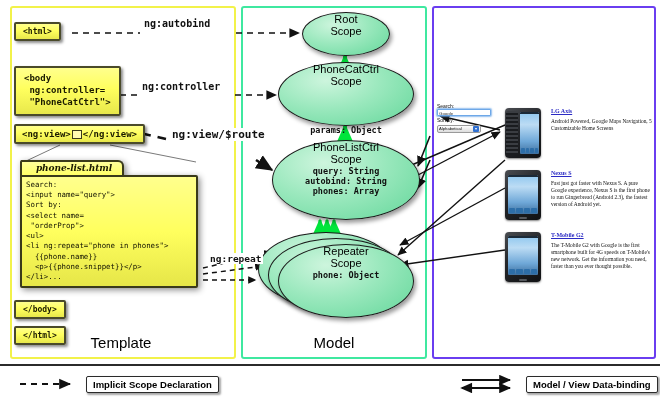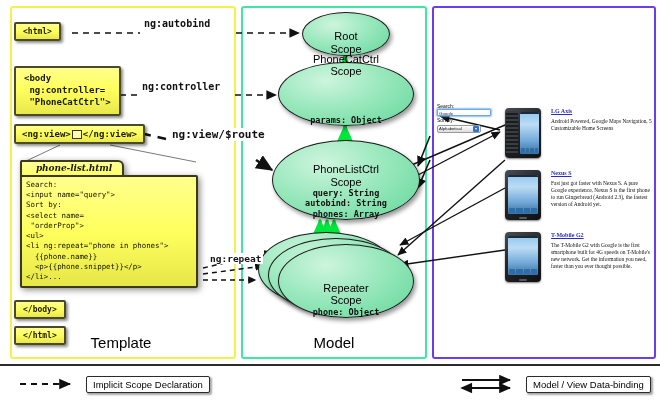--- a/index.html
+++ b/index.html
@@ -55,21 +55,21 @@
              border:2px solid #3a3a1a;border-radius:0 2px 2px 2px;box-sizing:border-box;
              padding:3px 4px 4px 4px;
              font-family:"DejaVu Sans Mono",monospace;font-size:7.4px;line-height:1.38;
              color:#111100;white-space:pre;}
 
   
   .ell{position:absolute;border-radius:50%;
        background:radial-gradient(ellipse at 35% 28%,#cdf5dd 0%,#9ae8bd 45%,#63d79a 100%);
        border:1.6px solid #1a1a1a;
        box-shadow:2px 3px 4px rgba(0,0,0,.40);
-       display:flex;flex-direction:column;align-items:center;justify-content:flex-end;
+       display:flex;flex-direction:column;align-items:center;justify-content:flex-start;
        text-align:center;color:#000;}
   .ell-title{font-family:"Liberation Sans",sans-serif;font-size:11px;line-height:1.12;}
   .ell-props{font-family:"DejaVu Sans Mono",monospace;font-weight:bold;font-size:8.5px;
              line-height:1.22;margin-top:0;color:#101010;}
 
   #ell-root{left:302px;top:12px;width:86px;height:42px;}
   #ell-catctrl{left:278px;top:62px;width:134px;height:62px;gap:37px;}
   #ell-listctrl{left:272px;top:140px;width:146px;height:78px;}
   #ell-rep3{left:258px;top:232px;width:134px;height:72px;}
   #ell-rep2{left:268px;top:238px;width:134px;height:72px;}
@@ -122,21 +122,21 @@
   .alabel{position:absolute;font-family:"DejaVu Sans Mono",monospace;font-weight:bold;
           color:#111;background:#fff;padding:0 2px;}
   #lbl-autobind{left:142px;top:18px;font-size:10px;}
   #lbl-controller{left:140px;top:81px;font-size:10px;}
   #lbl-ngview{left:170px;top:128px;font-size:11px;}
   #lbl-ngrepeat{left:208px;top:253px;font-size:9.5px;}
 
   
   #legend{position:absolute;left:0;top:364px;width:660px;height:41px;
           border-top:2px solid #2b2b2b;background:#fff;}
-  .lg-item{position:absolute;top:8px;height:20px;display:flex;align-items:center;}
+  .lg-item{position:absolute;top:8px;height:20px;display:flex;align-items:center;font-weight:bold;}
   #lg-0{left:18px;} #lg-1{left:268px;} #lg-2{left:458px;}
   .lg-box{border:1.6px solid #2b2b2b;background:#fff;border-radius:2px;
           box-shadow:1.5px 1.5px 2px rgba(0,0,0,.35);
           padding:2px 6px;font-size:9.5px;color:#000;white-space:nowrap;
           font-family:"Liberation Sans",sans-serif;}
   .lg-arrow{width:62px;height:18px;margin-right:6px;}
 </style>
 </head>
 <body>
 

